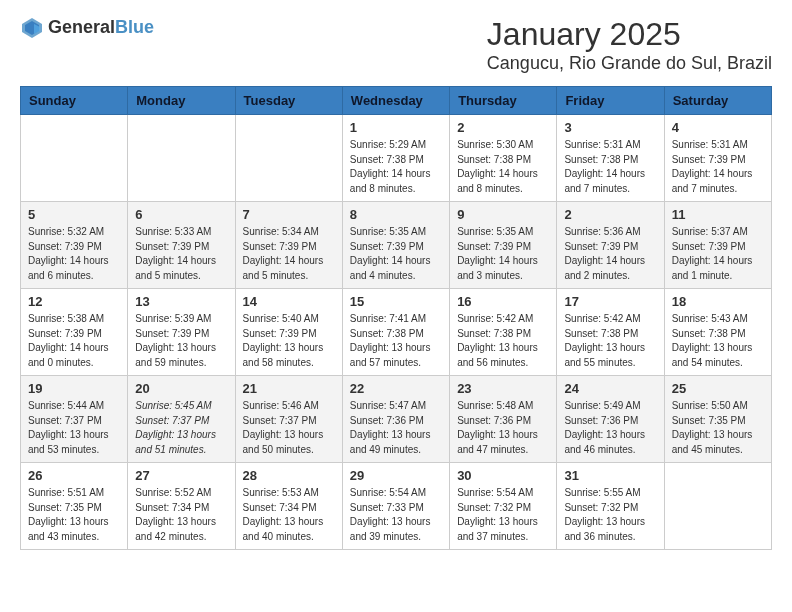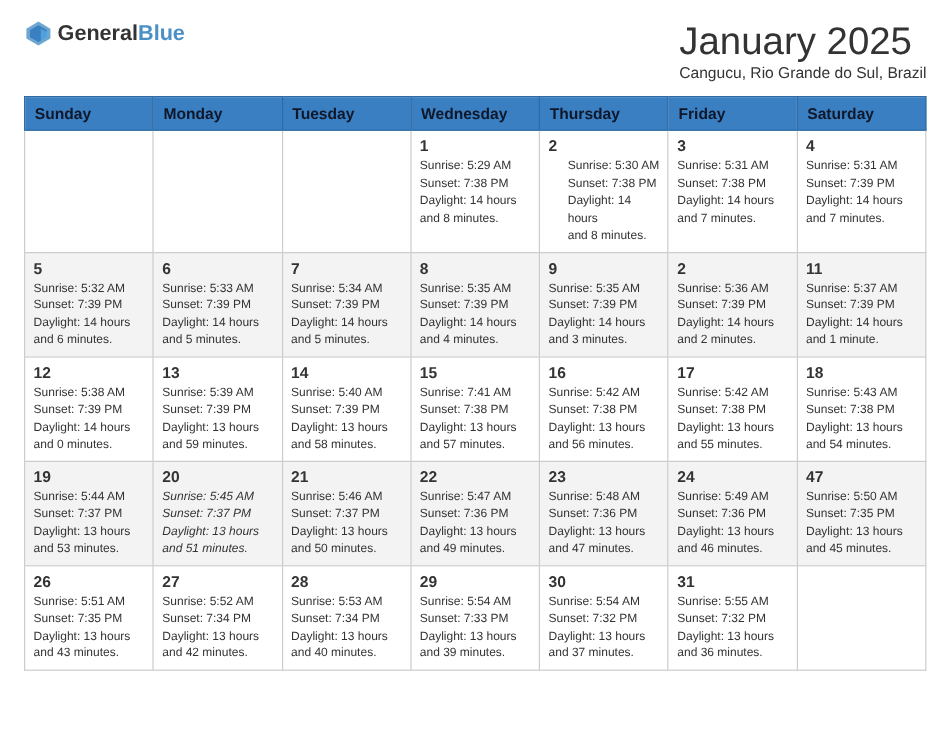--- a/index.html
+++ b/index.html
@@ -45,21 +45,21 @@
     }
     .title-block {
       text-align: left;
     }
     .month-title {
       font-size: 32px;
       font-weight: normal;
       color: #333;
     }
     .location-title {
-      font-size: 13px;
+      font-size: 18px;
       color: #333;
     }
     .calendar {
       width: 100%;
       border-collapse: collapse;
       border: 1px solid #ccc;
     }
     .calendar th {
       background-color: #3a7fc1;
       color: #0f172a;
@@ -145,21 +145,21 @@
           <td class="empty-cell"></td>
           <td>
             <span class="day-num">1</span>
             <div class="day-info" style="white-space: pre-line;">Sunrise: 5:29 AM
 Sunset: 7:38 PM
 Daylight: 14 hours
 and 8 minutes.</div>
           </td>
           <td>
             <span class="day-num">2</span>
-            <div class="day-info" style="white-space: pre-line; margin-left: 16px;">Sunrise: 5:30 AM
+            <div class="day-info" style="white-space: pre-line;">Sunrise: 5:30 AM
 Sunset: 7:38 PM
 Daylight: 14 hours
 and 8 minutes.</div>
           </td>
           <td>
             <span class="day-num">3</span>
             <div class="day-info" style="white-space: pre-line;">Sunrise: 5:31 AM
 Sunset: 7:38 PM
 Daylight: 14 hours
 and 7 minutes.</div>
@@ -311,21 +311,21 @@
 and 47 minutes.</div>
           </td>
           <td>
             <span class="day-num">24</span>
             <div class="day-info" style="white-space: pre-line;">Sunrise: 5:49 AM
 Sunset: 7:36 PM
 Daylight: 13 hours
 and 46 minutes.</div>
           </td>
           <td>
-            <span class="day-num">47</span>
+            <span class="day-num">25</span>
             <div class="day-info" style="white-space: pre-line;">Sunrise: 5:50 AM
 Sunset: 7:35 PM
 Daylight: 13 hours
 and 45 minutes.</div>
           </td>
         </tr>
         <tr>
           <td>
             <span class="day-num">26</span>
             <div class="day-info" style="white-space: pre-line;">Sunrise: 5:51 AM

